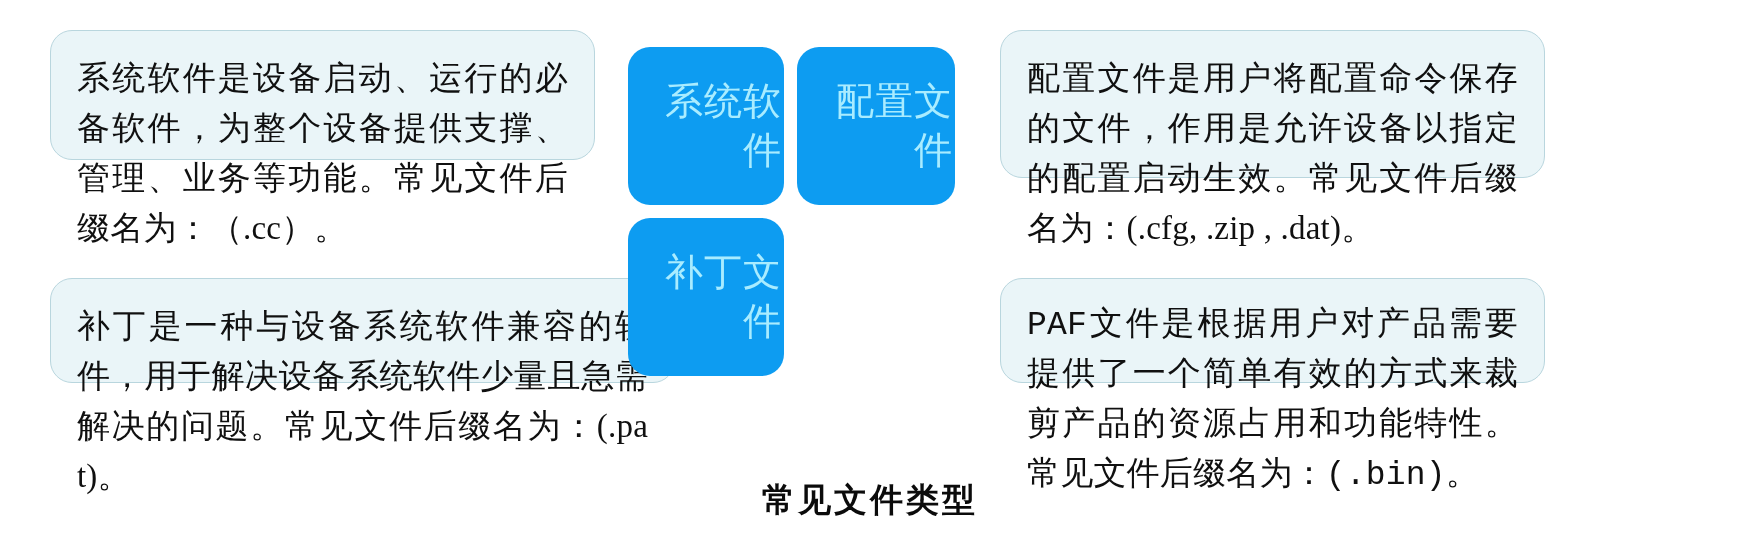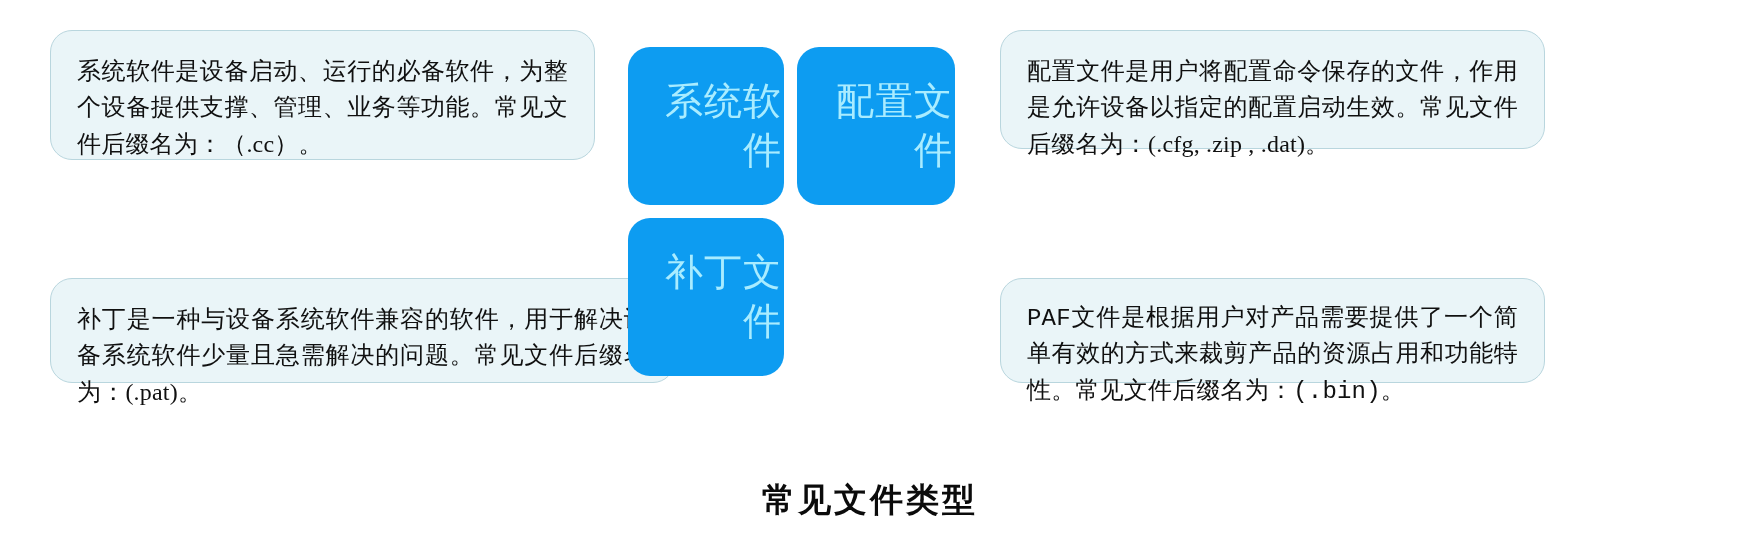--- a/index.html
+++ b/index.html
@@ -24,34 +24,34 @@
 
   
   .callout {
     position: absolute;
     box-sizing: border-box;
     background: #eaf5f8;
     border: 1px solid #b9d6de;
     border-radius: 22px;
     padding: 22px 26px 20px 26px;
     color: #101010;
-    font-size: 24px;
+    font-size: 33px;
     line-height: 1.52;
     letter-spacing: 0.2px;
     text-align: justify;
     font-family: "Liberation Serif", "DejaVu Serif", serif;
   }
   .callout .body {
     display: block;
     white-space: pre-wrap;
     word-break: break-all;
   }
 
   #callout-system-software { left: 50px;   top: 30px;  width: 545px; height: 130px; }
-  #callout-config-file     { left: 1000px; top: 30px;  width: 545px; height: 119px; }
+  #callout-config-file     { left: 1000px; top: 30px;  width: 545px; height: 148px; }
   #callout-patch-file      { left: 50px;   top: 278px; width: 625px; height: 105px; }
   #callout-paf-file        { left: 1000px; top: 278px; width: 545px; height: 105px; font-family: Liberation Mono, monospace; }
 
   
   .node {
     position: absolute;
     box-sizing: border-box;
     background: #0d9cf1;
     border-radius: 22px;
     color: #a9ecff;

